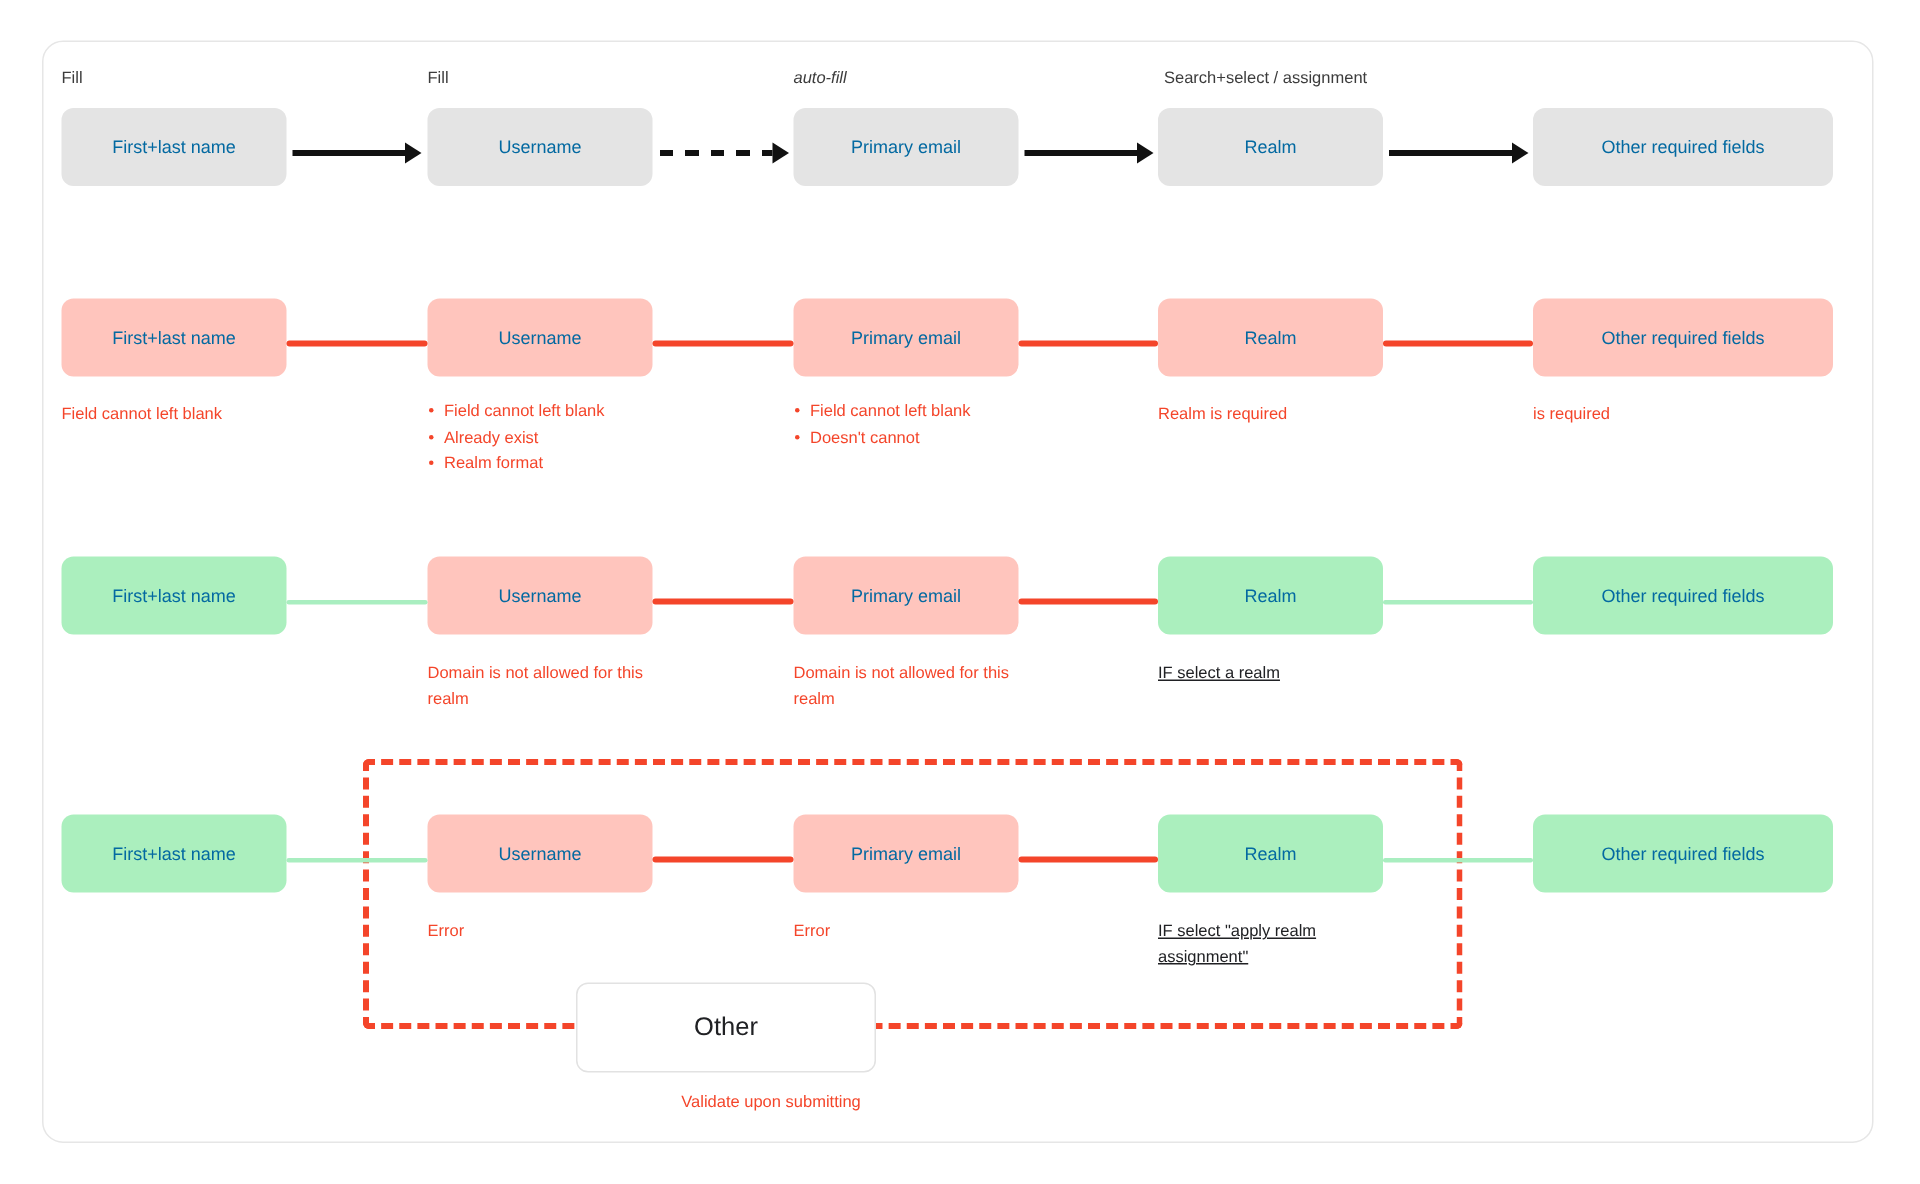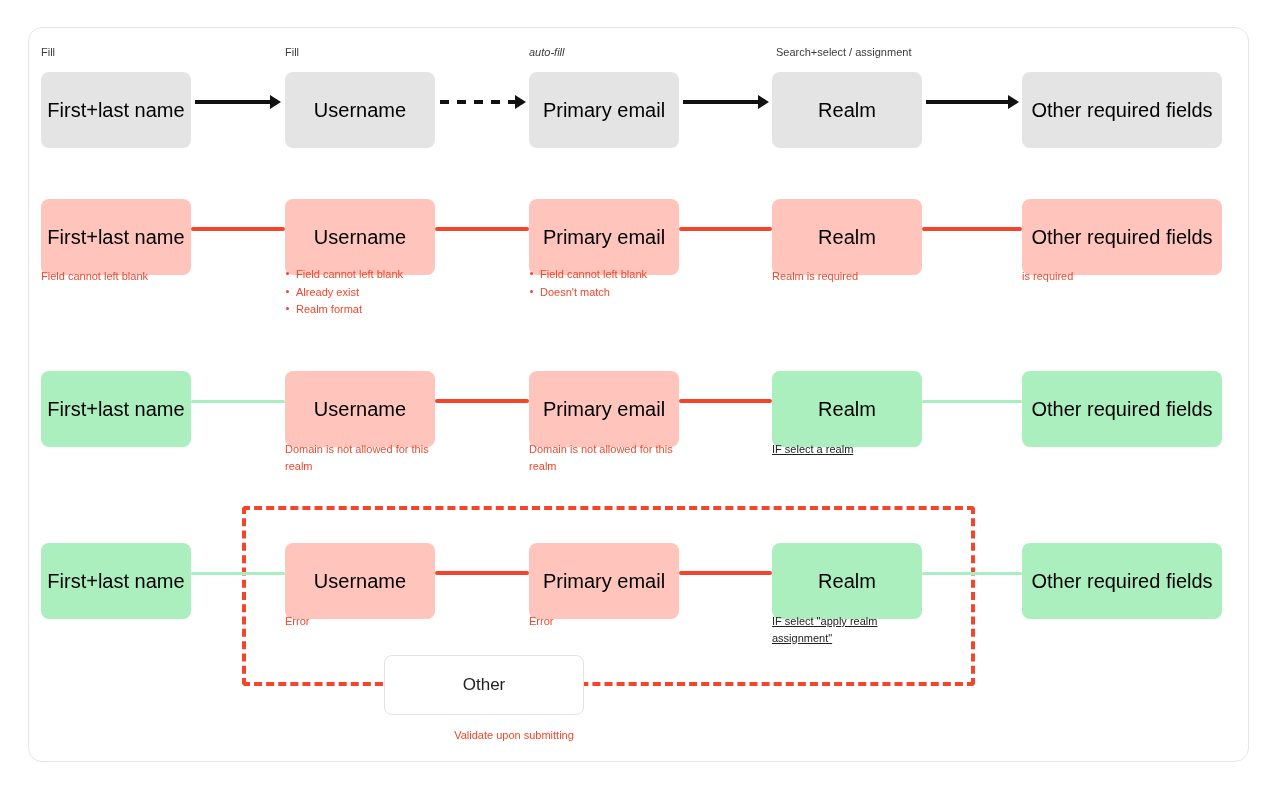--- a/index.html
+++ b/index.html
@@ -7,23 +7,23 @@
 
   #canvas{position:relative;width:1280px;height:789px;}
 
   .card-frame{
     position:absolute;left:28px;top:27px;width:1221px;height:735px;
     border:1px solid #e6e6e6;border-radius:14px;background:#fff;
     box-sizing:border-box;
   }
 
   .node{
-    position:absolute;height:76px;border-radius:8px;
+    position:absolute;height:52px;border-radius:8px;
     display:flex;align-items:center;justify-content:center;
-    font-size:20px;color:#000000;text-align:center;line-height:1.2;
+    font-size:12px;color:#0369a1;text-align:center;line-height:1.2;
     box-sizing:border-box;padding:0 6px;
   }
   .node.grey{background:#e4e4e4;}
   .node.pink{background:#ffc5bd;}
   .node.green{background:#abefbe;}
 
   .col-label{
     position:absolute;font-size:11px;color:#3c3c3c;white-space:nowrap;
   }
 
@@ -121,21 +121,21 @@
   <div class="note err" style="left:41px;top:268px;width:200px;">Field cannot left blank</div>
 
   <ul class="bullets" style="left:285px;top:266px;width:210px;">
     <li>Field cannot left blank</li>
     <li>Already exist</li>
     <li>Realm format</li>
   </ul>
 
   <ul class="bullets" style="left:529px;top:266px;width:210px;">
     <li>Field cannot left blank</li>
-    <li>Doesn't match</li>
+    <li>Doesn't cannot</li>
   </ul>
 
   <div class="note err" style="left:772px;top:268px;width:180px;">Realm is required</div>
   <div class="note err" style="left:1022px;top:268px;width:180px;">is required</div>
 
   <div class="node green" style="left:41px;top:371px;width:150px;">First+last name</div>
   <div class="node pink" style="left:285px;top:371px;width:150px;">Username</div>
   <div class="node pink" style="left:529px;top:371px;width:150px;">Primary email</div>
   <div class="node green" style="left:772px;top:371px;width:150px;">Realm</div>
   <div class="node green" style="left:1022px;top:371px;width:200px;">Other required fields</div>

